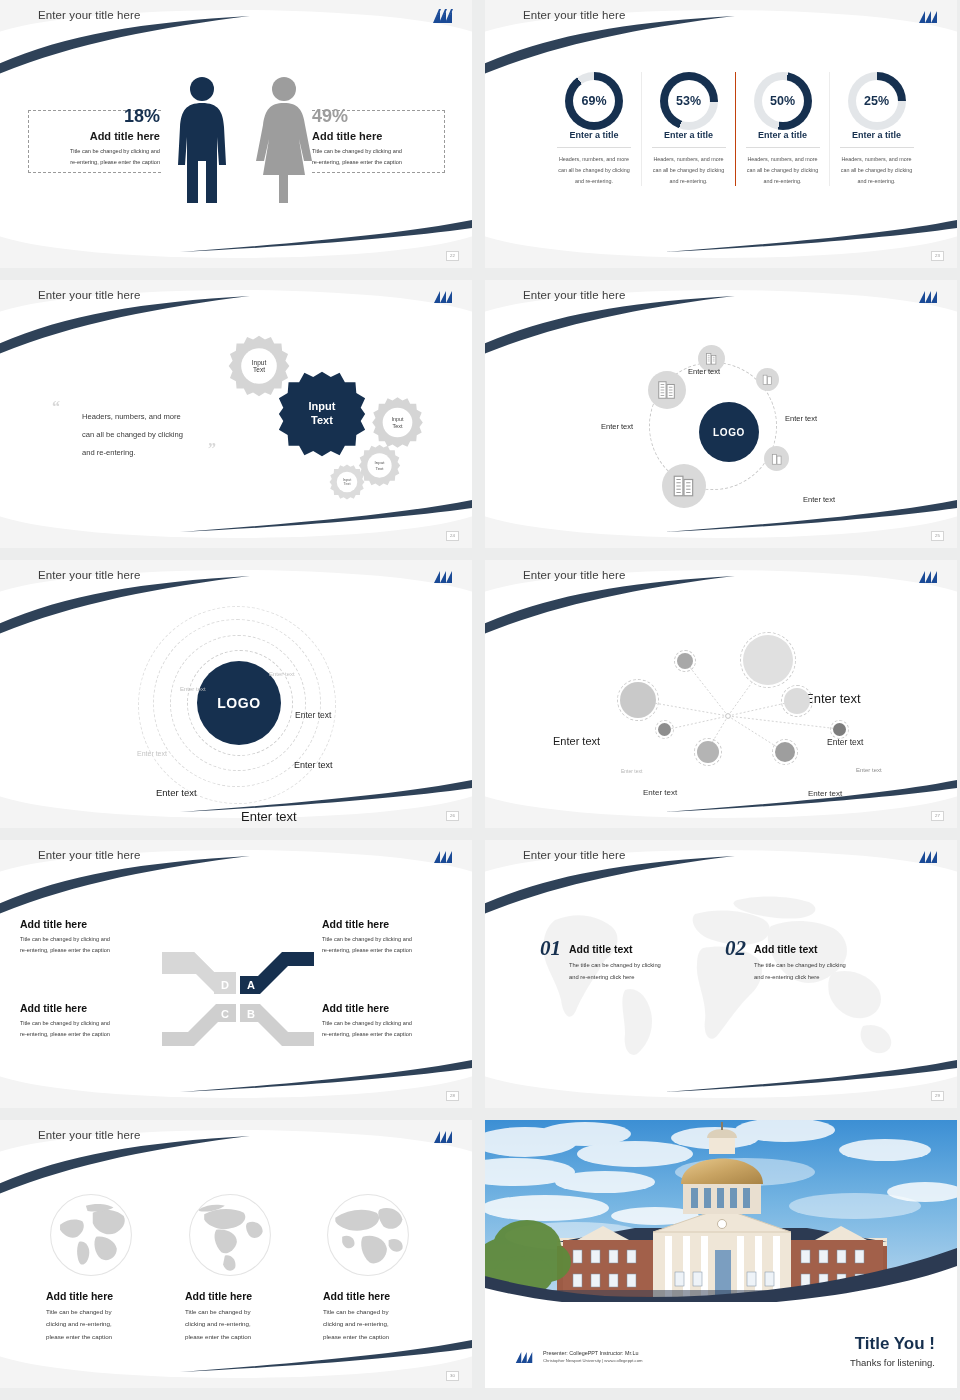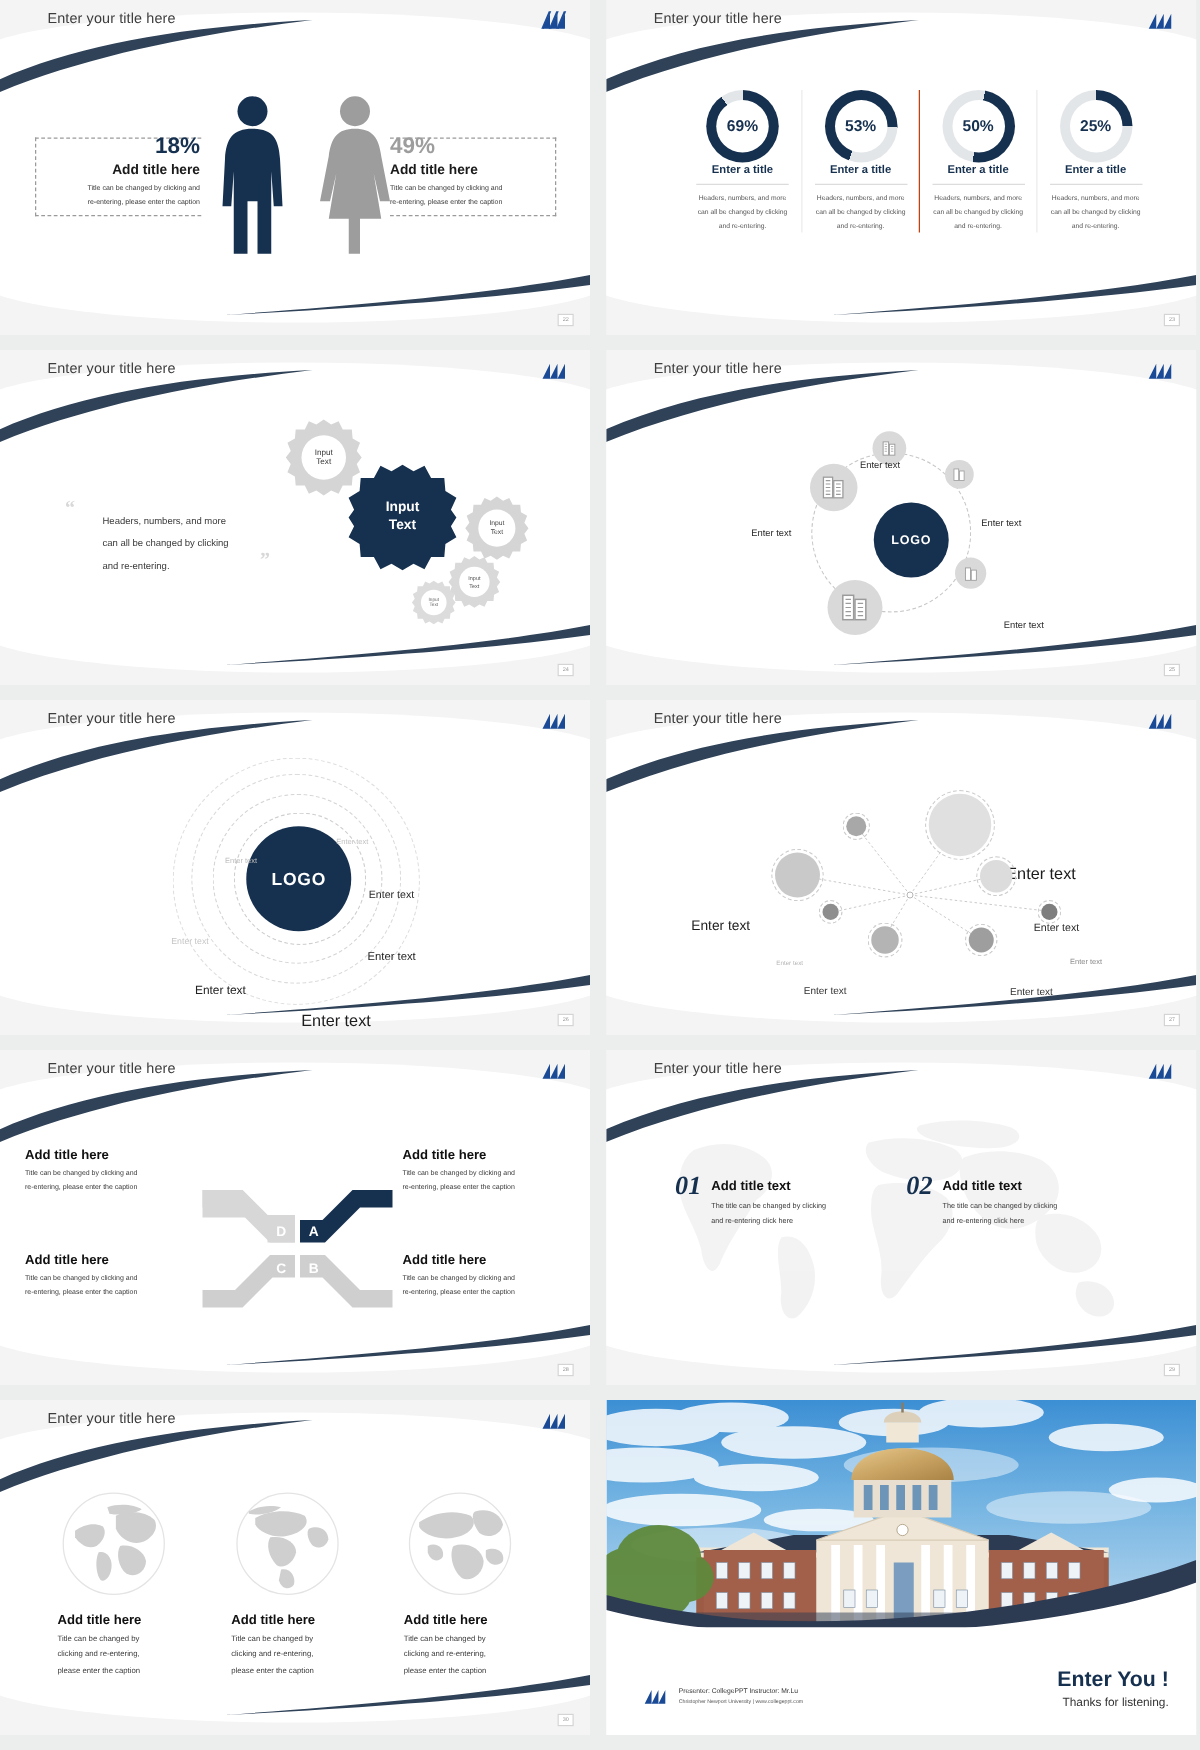--- a/index.html
+++ b/index.html
@@ -701,18 +701,18 @@
     <svg width="22" height="15" viewBox="0 0 24 16">
       <path d="M3,15 L9,3 L9,15 Z M9,15 L15,3 L15,15 Z M15,15 L21,3 L21,15 Z" fill="#1a4a96"></path>
     </svg>
     <div>
       <div class="pres1">Presenter: CollegePPT   Instructor: Mr.Lu</div>
       <div class="pres2">Christopher Newport University  |  www.collegeppt.com</div>
     </div>
   </div>
 
   <div style="position:absolute;right:22px;bottom:20px;">
-    <div class="thanks-big">Enter You !</div>
+    <div class="thanks-big">Title You !</div>
     <div class="thanks-sm">Thanks for listening.</div>
   </div>
 </div>
 
 </div>
 
 </body></html>

